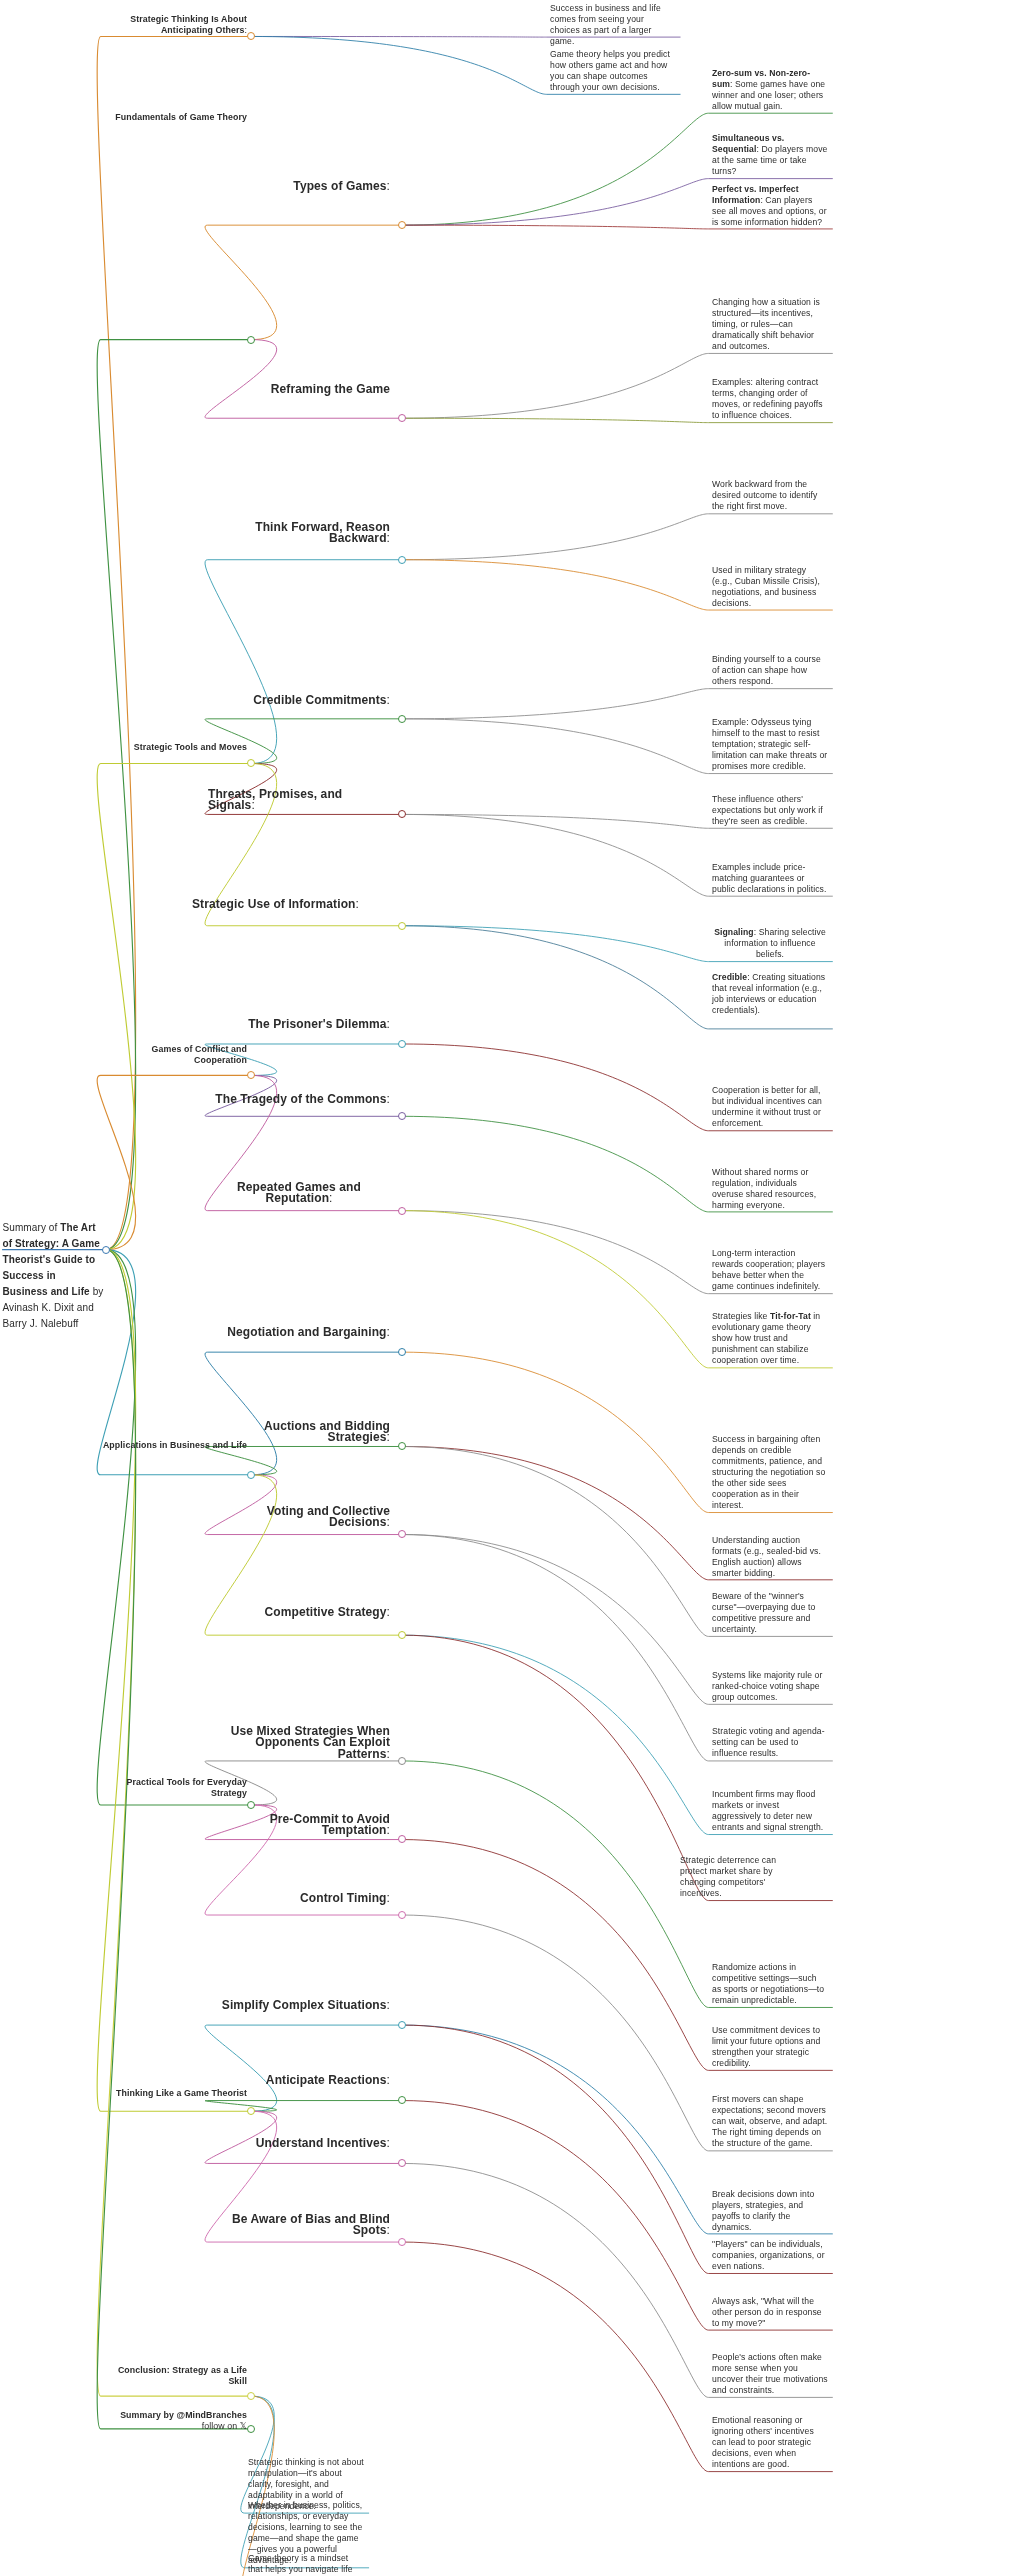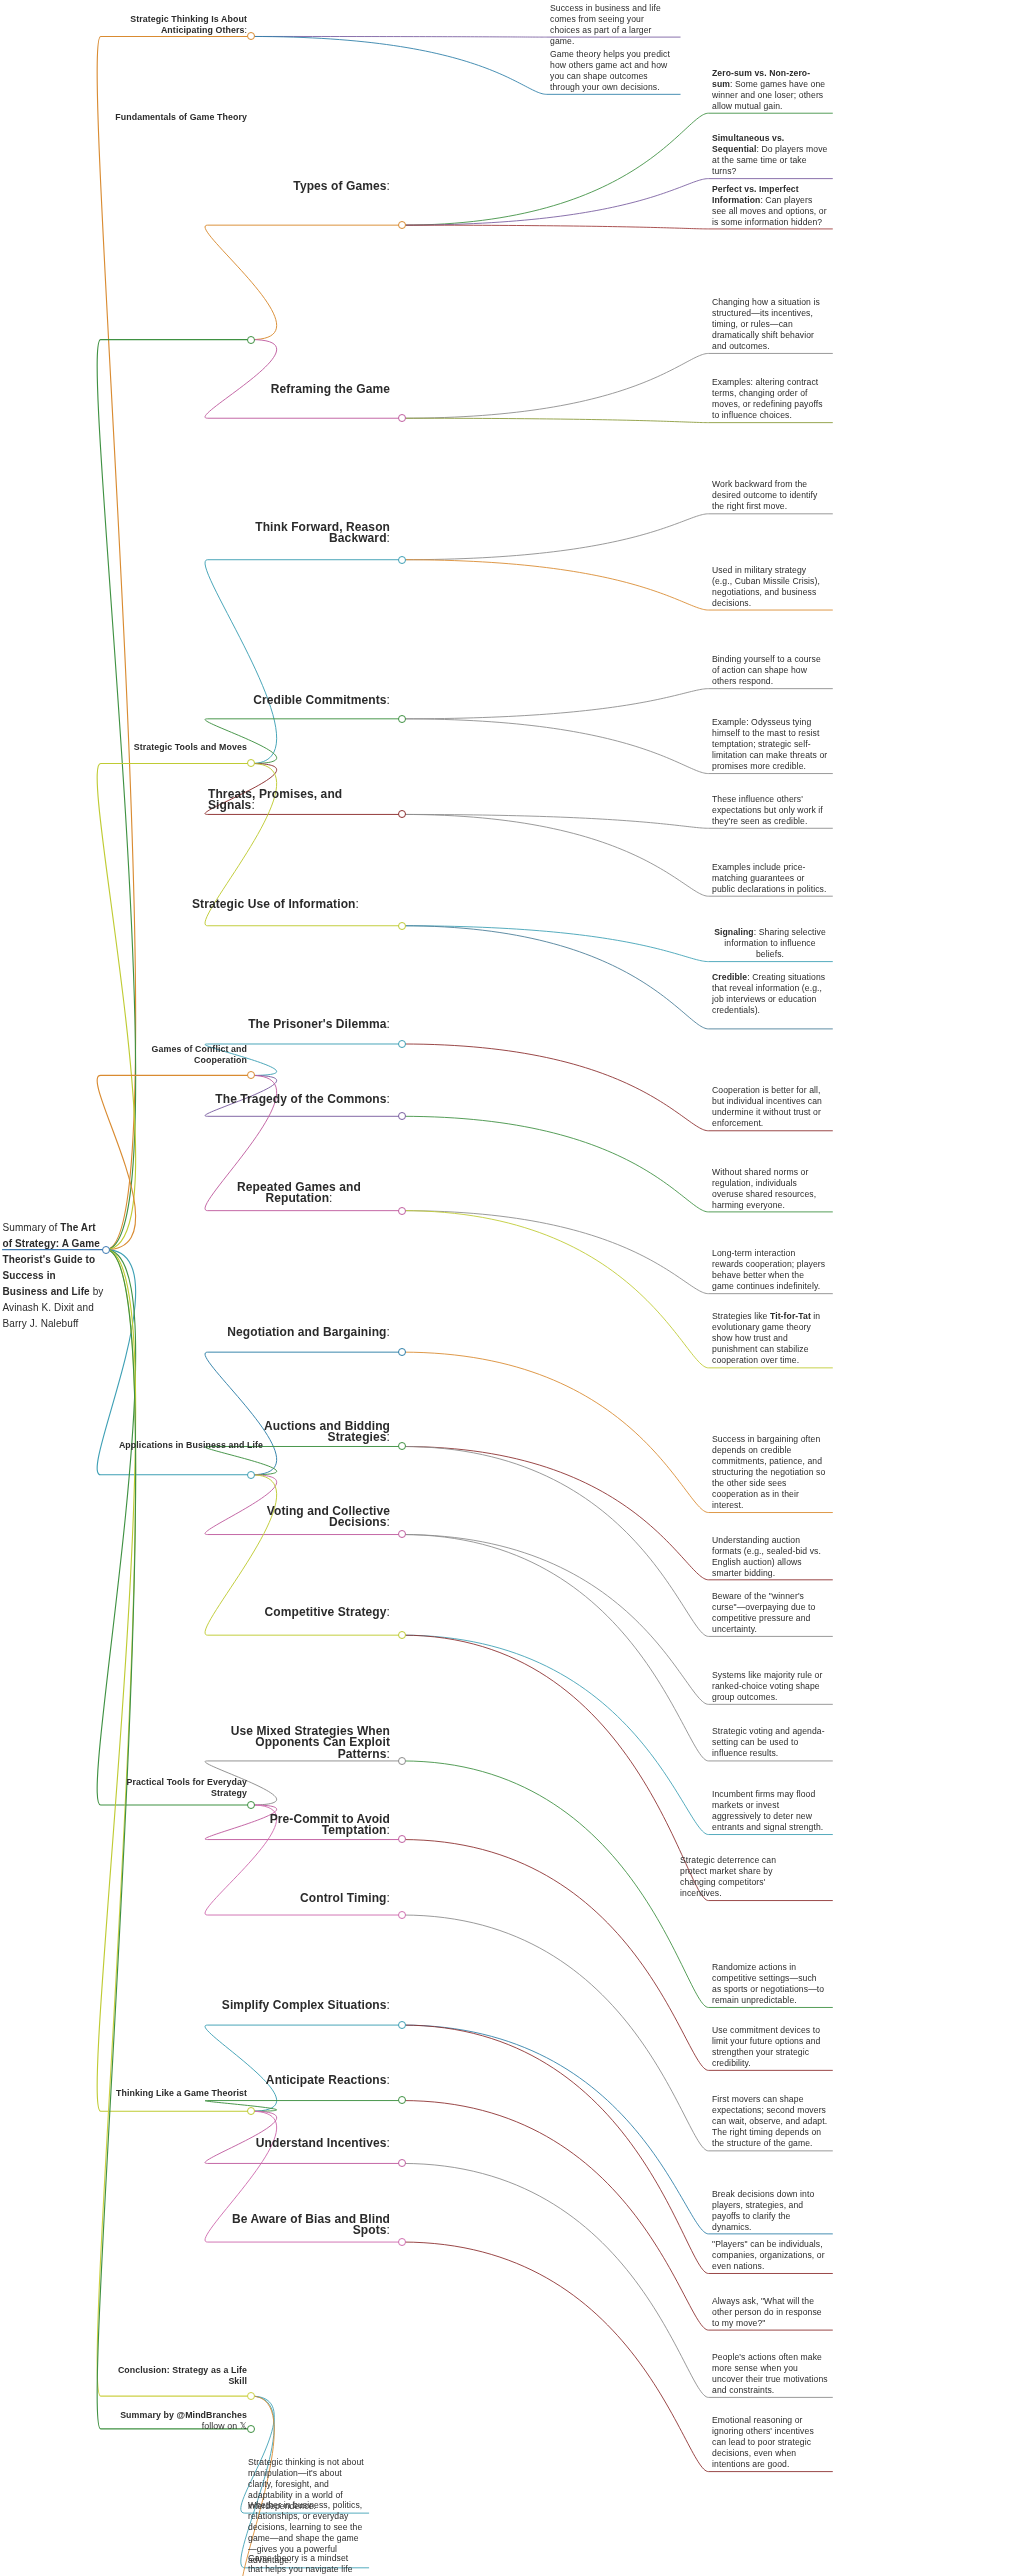--- a/index.html
+++ b/index.html
@@ -200,21 +200,21 @@
       <div class="node l2" style="left: 208px; top: 1182px; width: 182px; text-align: center;">
         <span class="txt">Repeated Games and Reputation<span class="thin">:</span></span>
       </div>
       <div class="dot" style="left: 398px; top: 1207px; border-color: rgb(192, 95, 160);"></div>
       <div class="node leaf" style="left: 712px; top: 1248px; width: 116px;">
         <span class="txt">Long-term interaction rewards cooperation; players behave better when the game continues indefinitely.</span>
       </div>
       <div class="node leaf" style="left: 712px; top: 1311px; width: 116px;">
         <span class="txt">Strategies like <b>Tit-for-Tat</b> in evolutionary game theory show how trust and punishment can stabilize cooperation over time.</span>
       </div>
-      <div class="node l1" style="left: 101px; top: 1440px; width: 146px; text-align: right; margin-left: 16px;">
+      <div class="node l1" style="left: 101px; top: 1440px; width: 146px; text-align: right;">
         <span class="txt">Applications in Business and Life</span>
       </div>
       <div class="dot" style="left: 247px; top: 1471px; border-color: rgb(63, 160, 181);"></div>
       <div class="node l2" style="left: 208px; top: 1327px; width: 182px; text-align: right;">
         <span class="txt">Negotiation and Bargaining<span class="thin">:</span></span>
       </div>
       <div class="dot" style="left: 398px; top: 1348px; border-color: rgb(47, 127, 168);"></div>
       <div class="node leaf" style="left: 712px; top: 1434px; width: 116px;">
         <span class="txt">Success in bargaining often depends on credible commitments, patience, and structuring the negotiation so the other side sees cooperation as in their interest.</span>
       </div>

